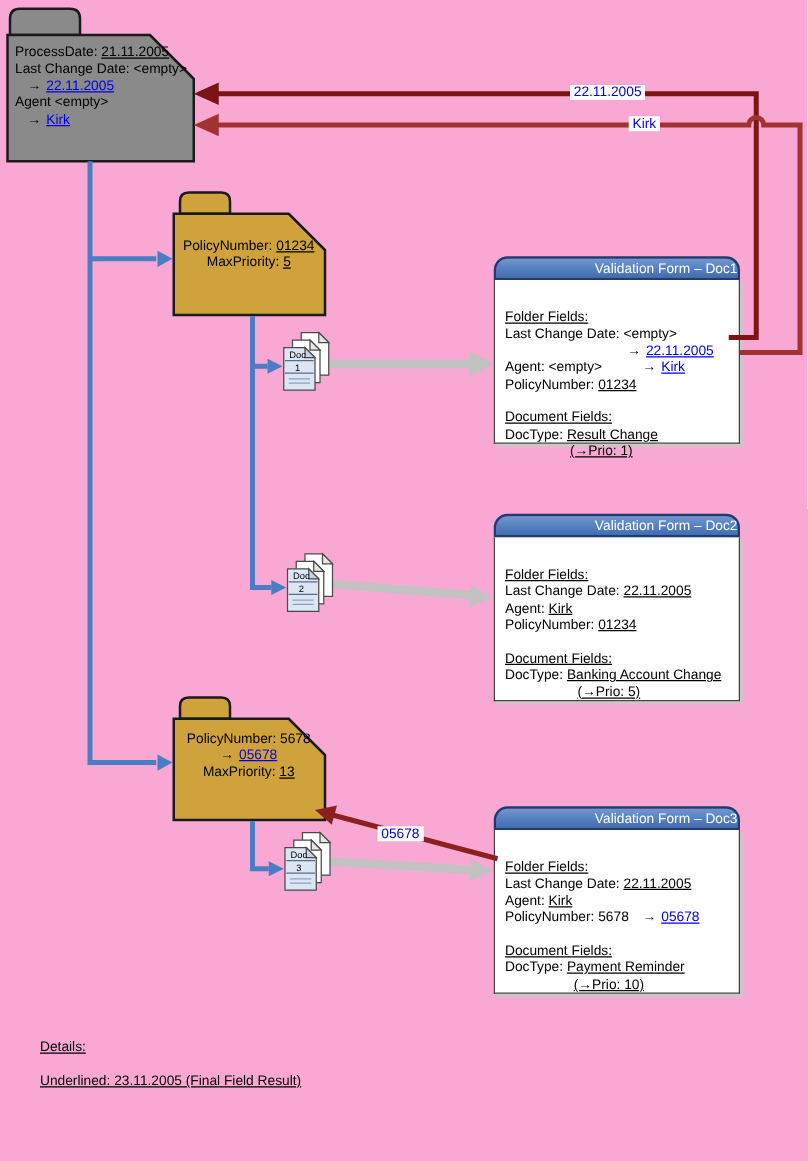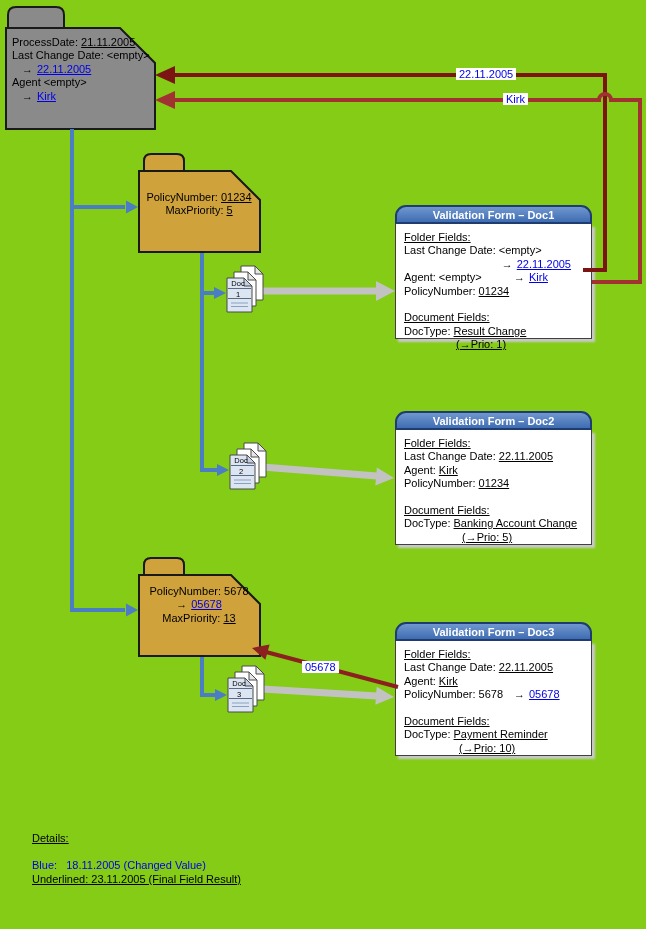--- a/index.html
+++ b/index.html
@@ -1,29 +1,29 @@
 <!DOCTYPE html>
 <html><head>
 <meta charset="utf-8">
 <style>
   html,body{margin:0;padding:0;background:#ffffff;}
-  .canvas{position:relative;width:646px;height:929px;background:#84cc16;
+  .canvas{position:relative;width:646px;height:929px;background:#f9a8d4;
           font-family:"Liberation Sans",sans-serif;font-size:11px;color:#000;overflow:hidden;}
   .abs{position:absolute;}
   .row{position:relative;height:13.4px;line-height:13.4px;white-space:pre;font-size:11px;}
   .u{text-decoration:underline;}
   .bluelink{color:#0000E8;text-decoration:underline;}
   .ml3{margin-left:4px;}
   .center{text-align:center;}
   .vform{position:absolute;width:197px;}
   .vform .hdr{height:19px;background:linear-gradient(#7097ce,#3f6db3);border:2px solid #1e3c70;
-              border-radius:11px 11px 0 0;color:#fff;font-weight:bold;text-align:center;
+              border-radius:11px 11px 0 0;color:#fff;font-weight:normal;text-align:right;
               line-height:16px;font-size:11px;box-sizing:border-box;}
-  .vform .bodybox{background:#fff;border:1.5px solid #404040;border-top:none;height:115px;
-                  box-shadow:2.5px 2.5px 2px #c9c9c9;padding:7px 8px 0 8px;box-sizing:border-box;}
+  .vform .bodybox{background:#fff;border:1.5px solid #404040;border-top:none;height:131px;
+                  box-shadow:2.5px 2.5px 2px #c9c9c9;padding:24px 8px 0 8px;box-sizing:border-box;}
   .conn-label{position:absolute;background:#ffffff;color:#0000E8;padding:0 3px;
               font-size:11px;line-height:12px;white-space:pre;}
   svg{display:block;}
 </style>
 </head>
 <body>
 
 <div class="canvas">
 
   <svg class="abs" style="left:2px;top:2px" width="156" height="130" viewBox="0 0 156 130">
@@ -79,21 +79,21 @@
       <div class="row"><span>Last Change Date: </span><span class="u">22.11.2005</span></div>
       <div class="row"><span>Agent: </span><span class="u">Kirk</span></div>
       <div class="row"><span>PolicyNumber: </span><span class="u">01234</span></div>
       <div class="row"></div>
       <div class="row"><span class="u">Document Fields:</span></div>
       <div class="row"><span>DocType: </span><span class="u">Banking Account Change</span></div>
       <div class="row" style="padding-left:58px"><span class="u">(→Prio: 5)</span></div>
     </div>
   </div>
 
-  <div class="vform" style="left:395px;top:622px">
+  <div class="vform" style="left:395px;top:645px">
     <div class="hdr"><span>Validation Form – Doc3</span></div>
     <div class="bodybox">
       <div class="row"><span class="u">Folder Fields:</span></div>
       <div class="row"><span>Last Change Date: </span><span class="u">22.11.2005</span></div>
       <div class="row"><span>Agent: </span><span class="u">Kirk</span></div>
       <div class="row"><span>PolicyNumber: 5678</span><span class="abs" style="left:110px"><span>→</span><span class="bluelink ml3">05678</span></span></div>
       <div class="row"></div>
       <div class="row"><span class="u">Document Fields:</span></div>
       <div class="row"><span>DocType: </span><span class="u">Payment Reminder</span></div>
       <div class="row" style="padding-left:55px"><span class="u">(→Prio: 10)</span></div>
@@ -191,17 +191,16 @@
     <polygon points="252,648 269.6,644.4 265.4,659.8" fill="#8C1F1F"></polygon>
   </svg>
 
   <span class="conn-label" style="left:456px;top:68px">22.11.2005</span>
   <span class="conn-label" style="left:503px;top:93px">Kirk</span>
   <span class="conn-label" style="left:302px;top:661px">05678</span>
 
   <div class="abs" style="left:32px;top:832px">
     <div class="row"><span class="u">Details:</span></div>
     <div class="row" style="height:14px"></div>
-    <div class="row" style="color:#0000E8">Blue:   18.11.2005 (Changed Value)</div>
     <div class="row"><span class="u">Underlined: 23.11.2005 (Final Field Result)</span></div>
   </div>
 
 </div>
 
 </body></html>

